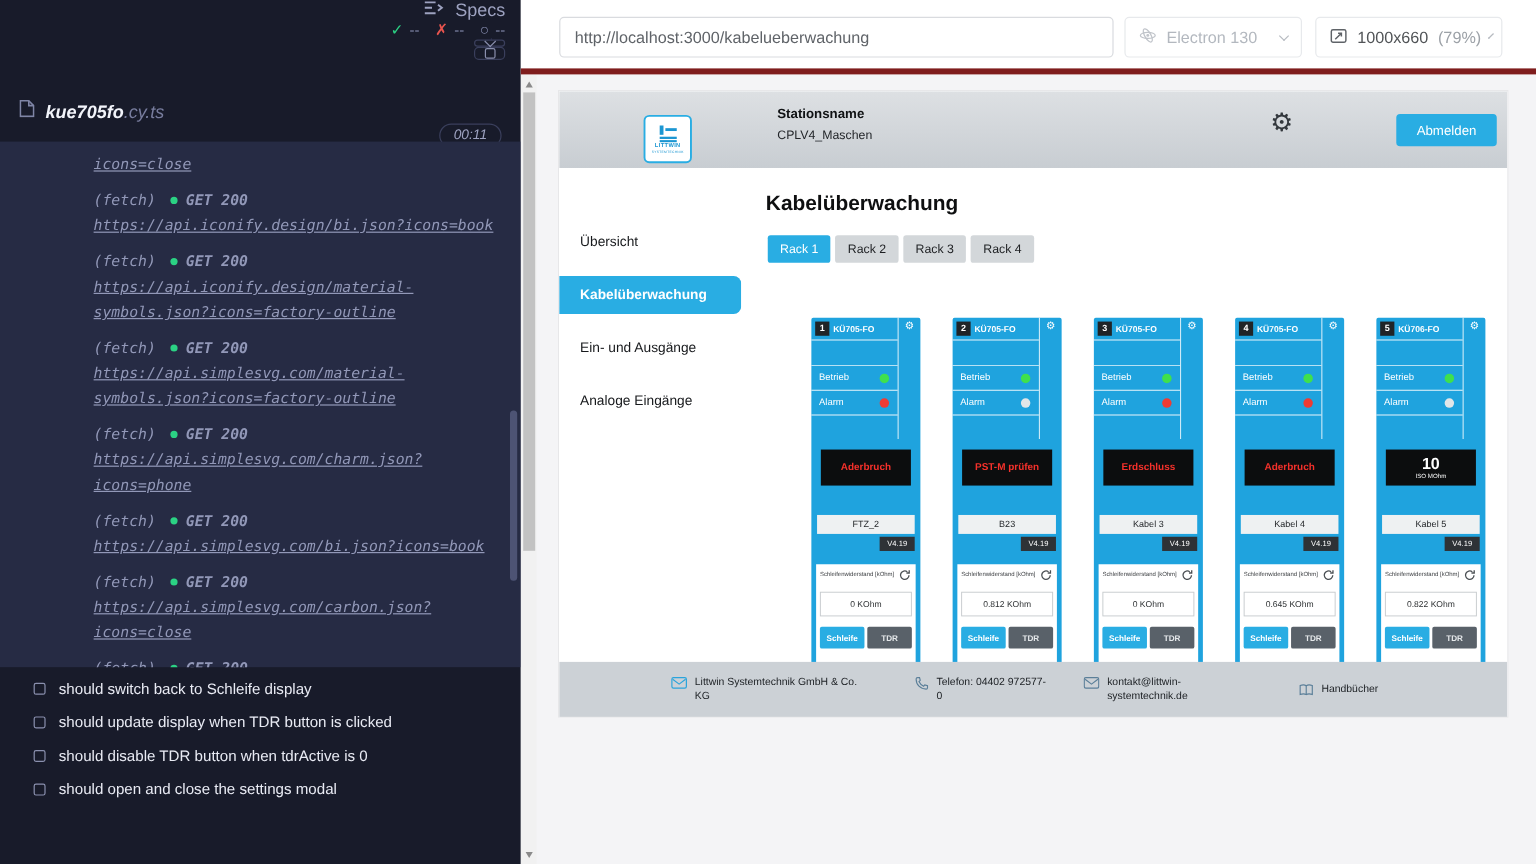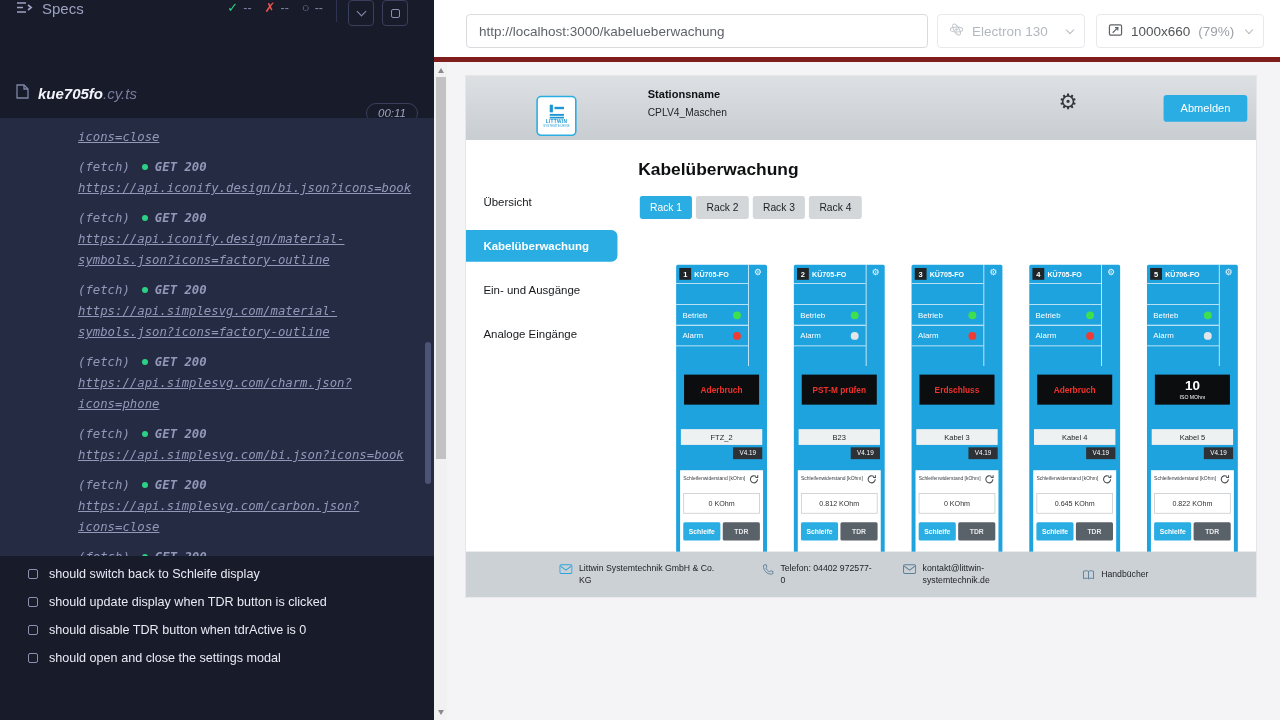--- a/index.html
+++ b/index.html
@@ -1,21 +1,21 @@
 <!DOCTYPE html>
 <html><head>
 <meta charset="utf-8">
 <style>
   * { margin:0; padding:0; box-sizing:border-box; }
   html,body { width:1280px; height:720px; overflow:hidden; background:#f4f4f6; font-family:"Liberation Sans",sans-serif; }
   button { font-family:inherit; cursor:pointer; }
 
   
   .reporter { position:absolute; left:0; top:0; width:434px; height:720px; background:#181b2a; color:#9499bb; }
-  .rep-top { position:absolute; top:0; left:0; right:16px; height:50px; display:flex; align-items:flex-start; padding:0 10px 0 16px; }
+  .rep-top { position:absolute; top:0; left:0; right:3px; height:50px; display:flex; align-items:flex-end; padding:0 10px 0 16px;flex-direction:column; }
   .specs-btn { display:flex; align-items:center; gap:9px; color:#9da2c0; font-size:15px; background:none; border:none; }
   .rep-stats { margin-left:auto; display:flex; align-items:center; gap:13px; font-size:12.5px; color:#7e84a6; }
   .stat { display:flex; align-items:center; gap:5px; }
   .glyph-pass { color:#2bd284; font-size:13px; font-style:normal; }
   .glyph-fail { color:#e8544e; font-size:13px; font-style:normal; }
   .glyph-pend { color:#7e84a6; font-size:13px; font-style:normal; }
   .rep-divider { width:1px; height:22px; background:#2e3352; margin:0 11px 0 13px; }
   .icon-btn { width:26px; height:26px; border:1px solid #3a3f5c; border-radius:4px; background:none; display:flex; align-items:center; justify-content:center; color:#8a8fae; }
   .icon-btn + .icon-btn { margin-left:8px; }
   .chev { width:7px; height:7px; border-right:1.6px solid currentColor; border-bottom:1.6px solid currentColor; transform:rotate(45deg); margin-top:-3px; }
@@ -41,21 +41,21 @@
   .tri-up { width:0; height:0; border-left:3.5px solid transparent; border-right:3.5px solid transparent; border-bottom:5px solid #8a8a8a; }
   .tri-down { width:0; height:0; border-left:3.5px solid transparent; border-right:3.5px solid transparent; border-top:5px solid #8a8a8a; }
   .os-thumb { position:absolute; left:1.5px; top:15px; width:10px; height:382px; background:#c2c2c2; }
 
   
   .chrome { position:absolute; left:434px; top:0; width:846px; height:720px; }
   .browserbar { position:absolute; top:0; left:0; right:0; height:62px; background:#fff; border-bottom:5px solid #7f1d1d; z-index:2; }
   .url-input { position:absolute; left:32px; top:14px; width:462px; height:34px; border:1px solid #d9dbdf; border-radius:4px; padding:0 12px; font-size:13.5px; color:#5f6368; background:#fff; outline:none; font-family:inherit; }
   .select { position:absolute; top:14px; height:34px; border:1px solid #e7e9ec; border-radius:4px; display:flex; align-items:center; padding:0 11px; gap:8px; font-size:13.5px; background:#fff; }
   .sel-browser { left:503px; width:148px; color:#b3b8bf; }
-  .sel-viewport { left:662px; width:168px; color:#515457; }
+  .sel-viewport { left:662px; width:156px; color:#515457; }
   .sel-chev { margin-left:auto; width:6px; height:6px; border-right:1.4px solid #b6bac0; border-bottom:1.4px solid #b6bac0; transform:rotate(45deg); margin-top:-3px; }
   .dim { color:#9ca1a7; }
   .stage { position:absolute; top:62px; left:13px; right:0; bottom:0; background:#f4f4f6; }
   .aut { position:absolute; left:19px; top:14px; width:790px; height:521px; background:#fff; box-shadow:0 0 0 1px rgba(0,0,0,.05); }
   .app { position:absolute; left:0; top:0; width:1000px; height:660px; transform:scale(0.79); transform-origin:0 0; background:#fff; overflow:hidden; }
 
   
   .app-header { position:absolute; top:0; left:0; right:0; height:81px; background:linear-gradient(#dde0e3,#c8cdd2); }
   .logo { position:absolute; left:89px; top:25px; width:51px; height:51px; background:#fff; border:2px solid #29ade3; border-radius:6px; display:flex; flex-direction:column; align-items:center; justify-content:center; gap:1px; }
   .logo-mark svg { display:block; }

